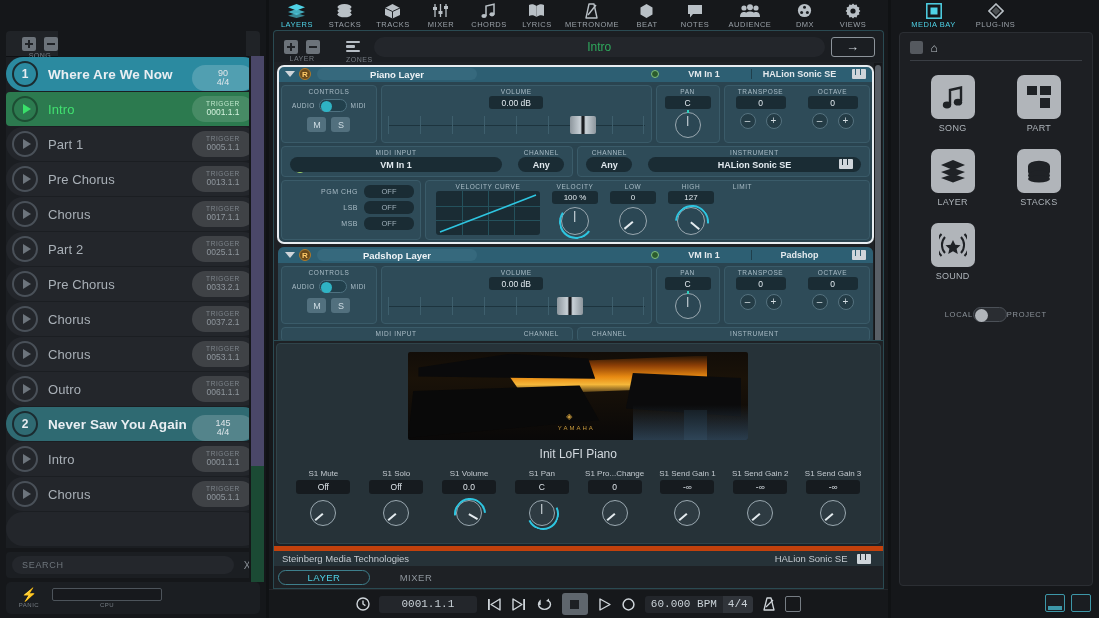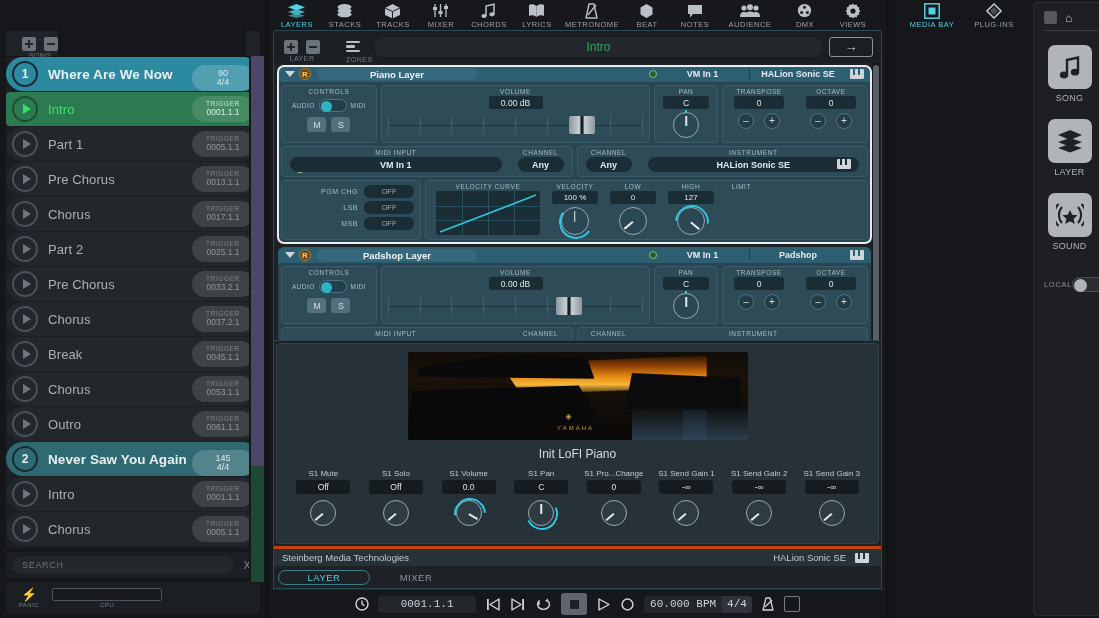--- a/index.html
+++ b/index.html
@@ -217,21 +217,21 @@
   .sp-lbl { font-size:8px; color:#c2c9cf;}
   .sp-val { width:54px;height:14px;margin:2px auto 0;background:#161b1f;border-radius:3px;display:flex;
      align-items:center;justify-content:center;font-size:8.5px;color:#dde4e9;}
   .sp-knob { width:26px;height:26px;border-radius:50%;background:#2e3b42;border:1.5px solid #9aa8b0;
      margin:6px auto 0; position:relative;}
   .sp-knob i { position:absolute; width:1.5px;height:10px;background:#e4ebef; left:50%; top:3px; transform-origin:50% 10px;}
   .sp-arc { position:absolute; left:-3px; top:-3px; width:32px;height:32px;border-radius:50%;
      border:2px solid transparent; border-left-color:#2ec5e0; border-top-color:#2ec5e0;}
 
   .vendor-bar { height:20px; display:flex; align-items:center; padding:0 8px; font-size:9.5px; color:#c3cad0;
-     background:#263238; border-top:3px solid #c2410c;}
+     background:#263238; border-top:5px solid #c2410c;}
   .vendor-right { margin-left:auto; display:flex; align-items:center; gap:5px; }
   .vendor-right .kbd-ico { background:#cfd5da;}
   .vendor-right .kbd-ico:before,.vendor-right .kbd-ico:after { background:#263238;}
 
   .lm-tabs { height:22px; display:flex; align-items:center; padding-left:4px; background:#1e2125;}
   .lm-tab { width:92px; height:15px; display:flex; align-items:center; justify-content:center;
      font-size:9.5px; letter-spacing:0.5px; color:#8e959c;}
   .lm-tab.active { border:1px solid #3e7f8c; border-radius:8px; color:#4fd2e6;}
 
   .transport { height:29px; display:flex; align-items:center; justify-content:center; gap:9px; background:#16181b;
@@ -242,21 +242,21 @@
   .tp-stop { width:26px;height:22px;background:#5f666d;border-radius:3px;display:flex;align-items:center;justify-content:center;}
   .tp-stop i { width:9px;height:9px;background:#1d2024;}
   .tp-bpm { display:flex;align-items:center;}
   .tp-bpm .b1 { height:17px;background:#23262b;border-radius:3px 0 0 3px;padding:0 6px;display:flex;align-items:center;
      font-family:"Liberation Mono",monospace;font-size:11px;color:#c9d1d7;}
   .tp-bpm .b2 { height:17px;background:#30343a;border-radius:0 3px 3px 0;padding:0 5px;display:flex;align-items:center;
      font-family:"Liberation Mono",monospace;font-size:11px;color:#c9d1d7;}
   .tp-sq { width:16px;height:16px;border:1.5px solid #767d84;border-radius:2px;}
 
   
-  .right { width:210px; height:618px; background:#15171a; display:flex; flex-direction:row;}
+  .right { width:210px; height:618px; background:#15171a; display:flex; flex-direction:column;}
   .right-nav { height:30px; display:flex; align-items:flex-start; padding-left:12px; }
   .mb-panel { flex:1; margin:2px 6px 2px 8px; border:1px solid #2b2e33; border-radius:4px;
      background:#1d1f23; display:flex; flex-direction:column; padding:8px 10px 0;}
   .mb-top { display:flex; align-items:center; gap:8px; padding-bottom:6px; border-bottom:1px solid #3a3e44;}
   .mb-chk { width:13px;height:13px;background:#55595f;border-radius:2px;}
   .home-ico { color:#b9c0c6; font-size:12px; line-height:12px;}
   .mb-grid { display:flex; flex-wrap:wrap; padding-top:14px; }
   .mb-item { width:50%; display:flex; flex-direction:column; align-items:center; margin-bottom:16px;}
   .mb-tile { width:44px;height:44px;border-radius:7px;background:#b1b5ba;display:flex;align-items:center;
      justify-content:center;color:#1f2226;}
@@ -369,30 +369,20 @@
           </span>
         </div>
         <div class="part-row">
           <span class="circ">
             <span class="tri"></span>
           </span>
           <span class="row-title">Chorus</span>
           <span class="badge">
             <span class="b1">TRIGGER</span>
             <span class="b2">0037.2.1</span>
-          </span>
-        </div>
-        <div class="part-row">
-          <span class="circ">
-            <span class="tri"></span>
-          </span>
-          <span class="row-title">Break</span>
-          <span class="badge">
-            <span class="b1">TRIGGER</span>
-            <span class="b2">0045.1.1</span>
           </span>
         </div>
         <div class="part-row">
           <span class="circ">
             <span class="tri"></span>
           </span>
           <span class="row-title">Chorus</span>
           <span class="badge">
             <span class="b1">TRIGGER</span>
             <span class="b2">0053.1.1</span>

